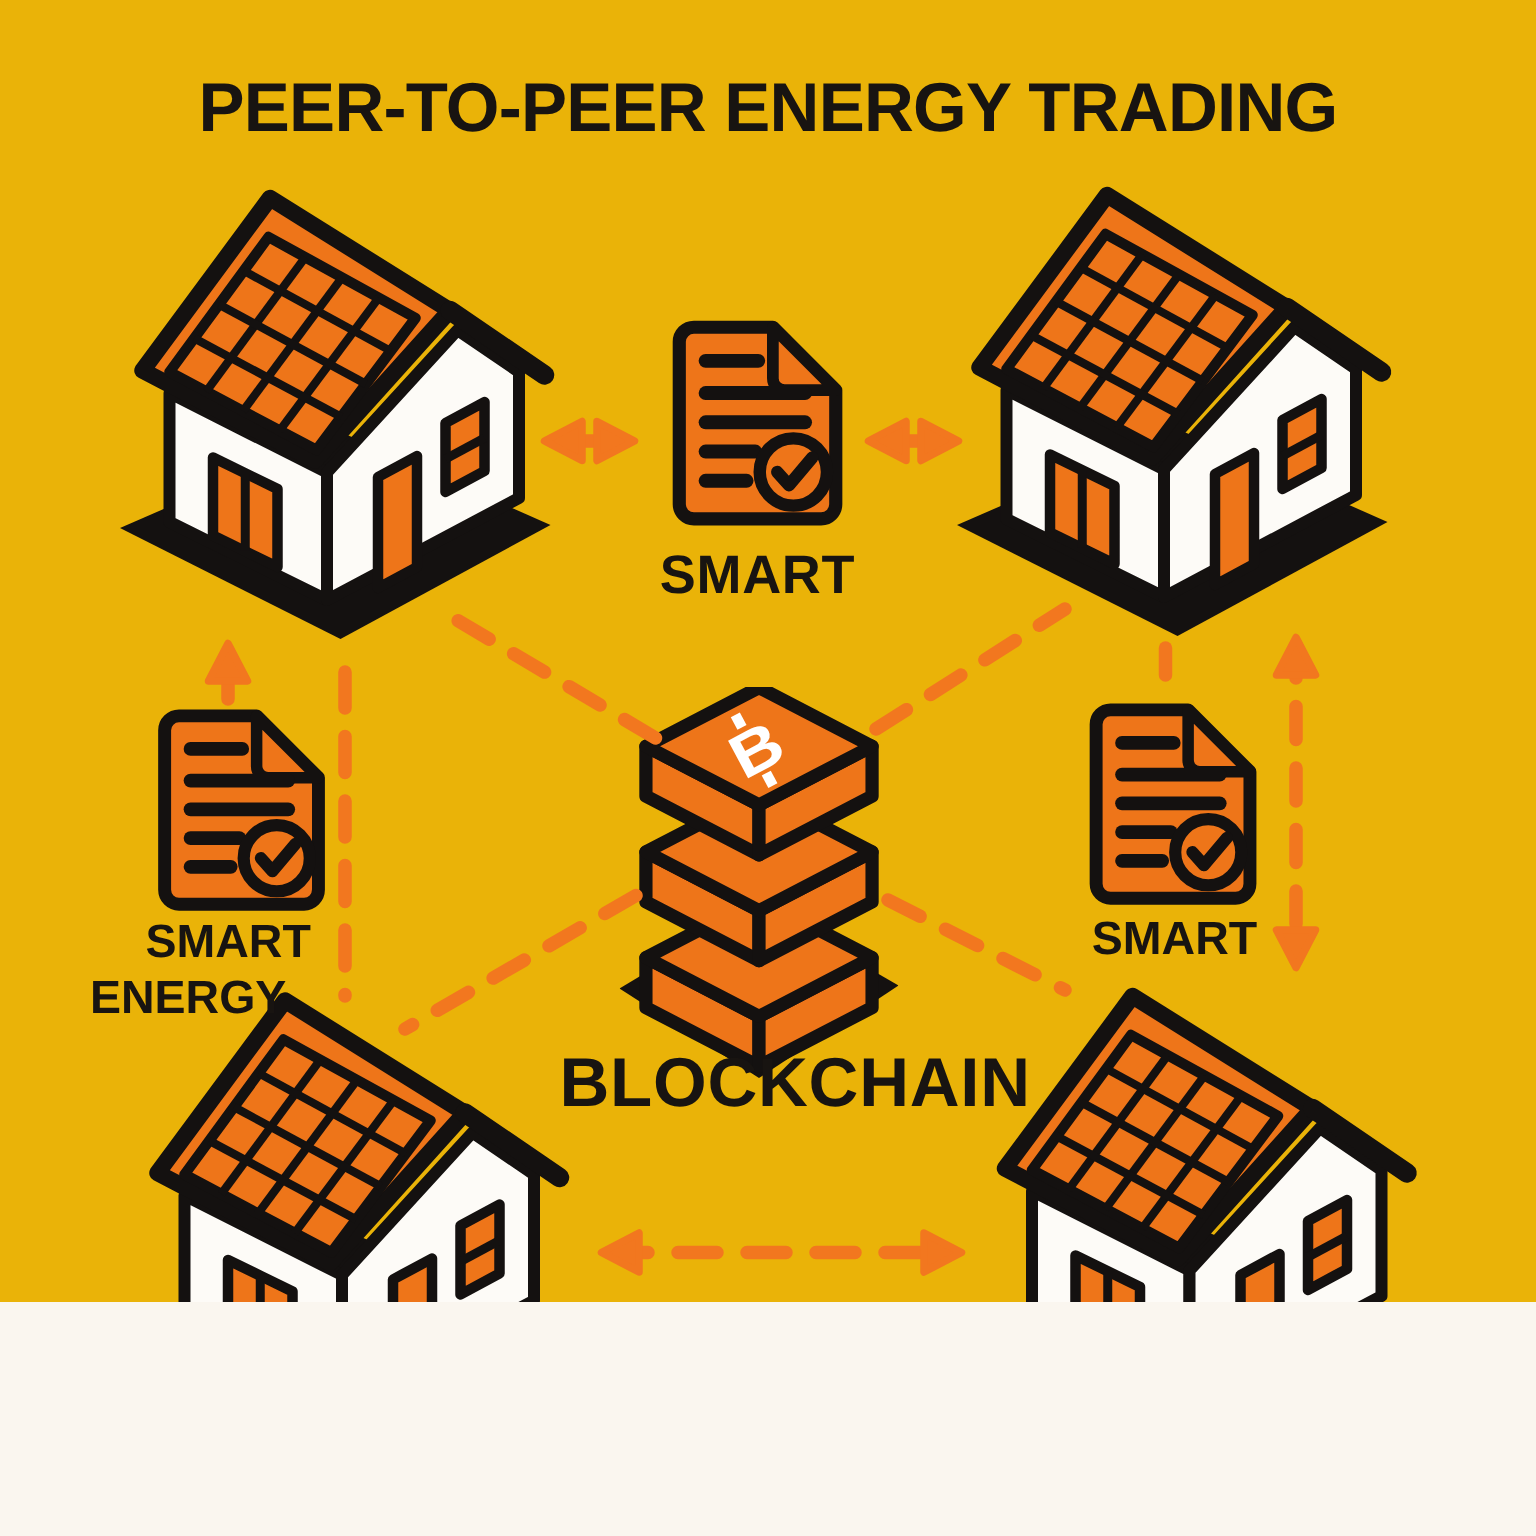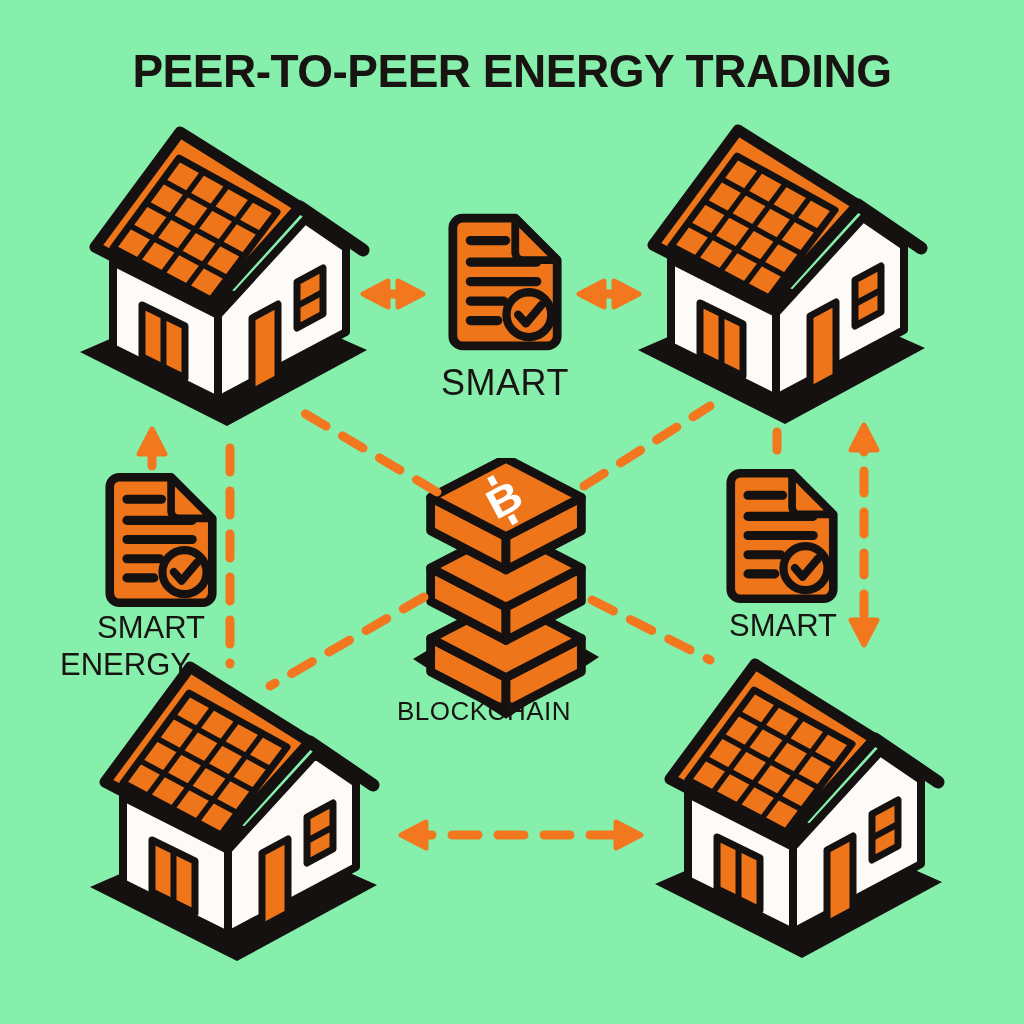--- a/index.html
+++ b/index.html
@@ -1,29 +1,29 @@
 <!DOCTYPE html>
 <html><head>
 <meta charset="utf-8">
 <style>
   html,body{margin:0;padding:0;background:#FAF6EF;}
   .canvas{
-    position:relative;width:1024px;height:1024px;overflow:hidden;
-    background:#86efac;
+    position:relative;width:1024px;height:868px;overflow:hidden;
+    background:#eab308;
     font-family:"Liberation Sans","DejaVu Sans",sans-serif;
     color:#181411;
   }
   .abs{position:absolute;}
   .title{
     left:0;top:44px;width:1024px;text-align:center;
     font-size:46px;font-weight:700;letter-spacing:-0.5px;color:#181411;
   }
-  .node-label{font-weight:400;color:#181411;line-height:1.08;}
+  .node-label{font-weight:700;color:#181411;line-height:1.08;}
   .lbl-top-doc{left:377px;top:364px;width:256px;text-align:center;font-size:36px;letter-spacing:0.5px;}
-  .lbl-blockchain{left:334px;top:697px;width:300px;text-align:center;font-size:26px;letter-spacing:0.5px;}
+  .lbl-blockchain{left:373px;top:697px;width:300px;text-align:center;font-size:46px;letter-spacing:0.5px;}
   .lbl-left-1{left:97px;top:611px;font-size:31px;}
   .lbl-left-2{left:60px;top:648px;font-size:31px;}
   .lbl-right{left:702px;top:609px;width:162px;text-align:center;font-size:31px;}
   svg{display:block;}
   .overlay{left:0;top:0;pointer-events:none;}
 </style>
 </head>
 <body>
 
 <div class="canvas">

